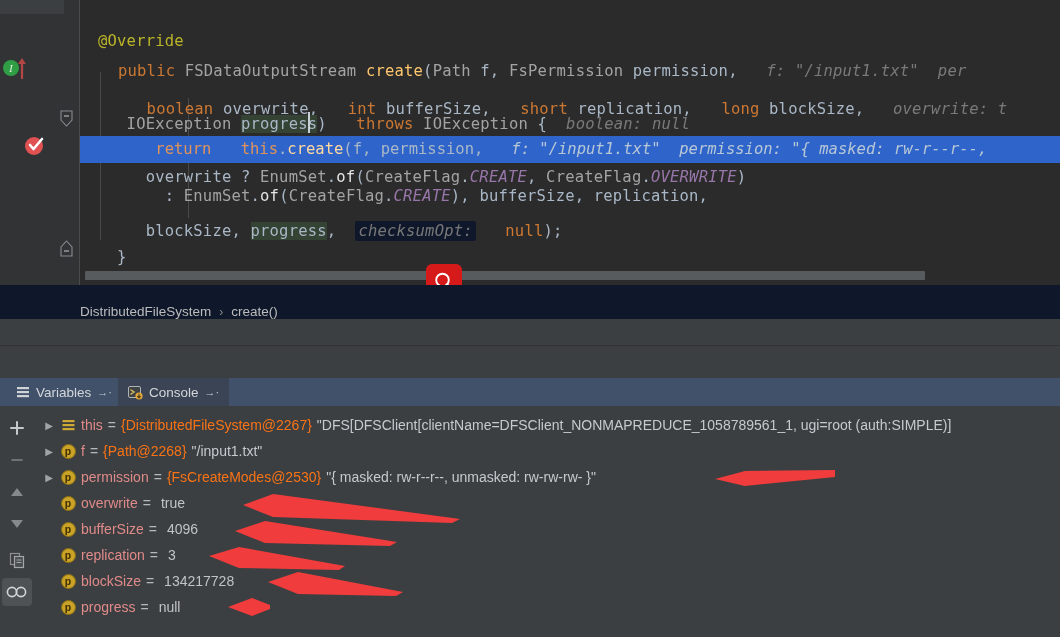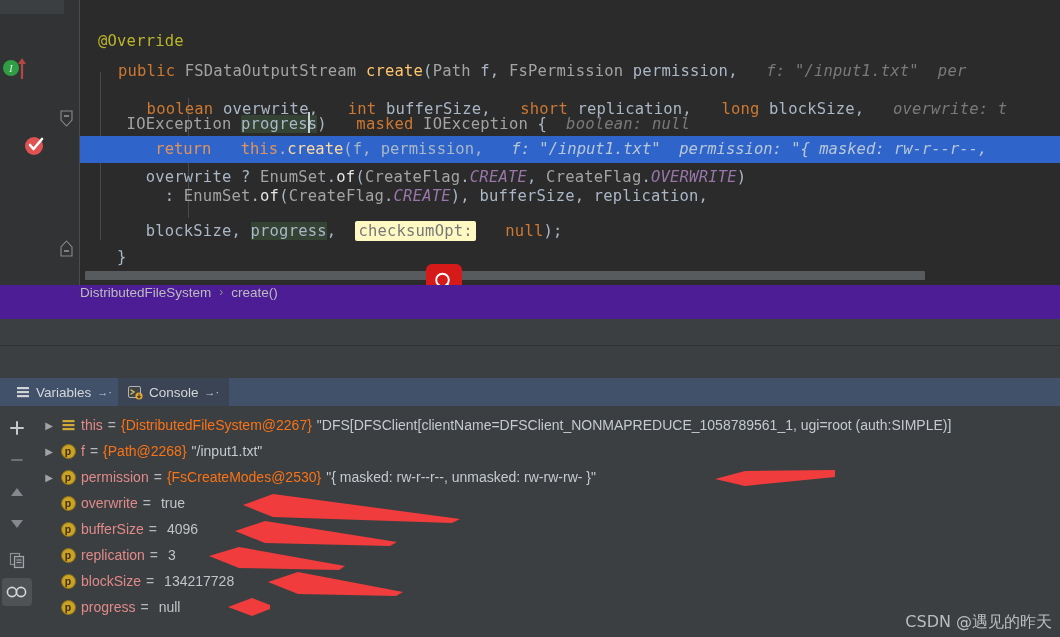--- a/index.html
+++ b/index.html
@@ -77,21 +77,21 @@
   .cl8 { top: 243px; }
 
   .kw   { color: #cc7832; margin-left: 20px; }
   .ann  { color: #bbb529; }
   .typ  { color: #a3a3a3; }
   .mth  { color: #ffc66d; }
   .fld  { color: #9876aa; font-style: italic; }
   .stat { color: #e5e5e5; }
   .plain{ color: #a9b7c6; }
   .hint { color: #7a7a7a; font-style: italic; }
-  .hint-b { color: #787878; background: #fef9c3; padding: 1px 3px; border-radius: 2px;}
+  .hint-b { color: #787878; font-style: italic; background: #0f172a; padding: 1px 3px; border-radius: 2px;}
   .sel-hint { color: #b8c7d6; font-style: italic; }
   .idhl { background: #344334; }
 
   
   #debug-line {
     position: absolute; left: 80px; top: 136px; width: 980px; height: 27px;
     background: #2f65ca;
   }
   #debug-line-text {
     position: absolute; left: 18px; top: 0px; height: 43px; line-height: 27px;
@@ -125,22 +125,22 @@
   
   #search-fab {
     position: absolute; left: 426px; top: 264px; width: 36px; height: 36px;
     background: #d61a1a; border-radius: 6px;
     display: flex; align-items: center; justify-content: center;
   }
 
   
   #breadcrumb {
     position: absolute; left: 0; top: 285px; width: 1060px; height: 34px;
-    background: #4c1d95;
-    display: flex; align-items: flex-start;
+    background: #0f172a;
+    display: flex; align-items: flex-end;
     padding-left: 80px;
     font-size: 13.5px; color: #b4b4b4;
   }
   #breadcrumb .crumb { color: #bcbcbc; }
   #breadcrumb .sep { color: #8a8a8a; margin: 0 8px; font-size: 12px; }
 
   
   #mid-gap {
     position: absolute; left: 0; top: 319px; width: 1060px; height: 26px;
     background: #3c3f41;
@@ -300,21 +300,21 @@
       <div class="indent-guide" style="left:108px; top:98px; height:40px;"></div>
       <div class="indent-guide" style="left:108px; top:163px; height:55px;"></div>
 
       <div class="code">
         <div class="cline cl0"><span class="ann">@Override</span></div>
 
         <div class="cline cl1"><span class="kw">public</span><span class="plain"> </span><span class="typ">FSDataOutputStream</span><span class="plain"> </span><span class="mth">create</span><span class="plain">(</span><span class="typ">Path</span><span class="plain"> f, </span><span class="typ">FsPermission</span><span class="plain"> permission,</span><span class="hint">   f: "/input1.txt"  per</span></div>
 
         <div class="cline cl2"><span class="plain">   </span><span class="kw">boolean</span><span class="plain"> overwrite, </span><span class="kw">int</span><span class="plain"> bufferSize, </span><span class="kw">short</span><span class="plain"> replication, </span><span class="kw">long</span><span class="plain"> blockSize,</span><span class="hint">   overwrite: t</span></div>
 
-        <div class="cline cl3"><span class="plain">   </span><span class="typ">IOException </span><span class="idhl">progress</span><span class="plain">) </span><span class="kw">masked</span><span class="plain"> </span><span class="typ">IOException</span><span class="plain"> {</span><span class="hint">  boolean: null</span></div>
+        <div class="cline cl3"><span class="plain">   </span><span class="typ">IOException </span><span class="idhl">progress</span><span class="plain">) </span><span class="kw">throws</span><span class="plain"> </span><span class="typ">IOException</span><span class="plain"> {</span><span class="hint">  boolean: null</span></div>
 
         <div class="cline cl5"><span class="plain">     overwrite ? </span><span class="typ">EnumSet</span><span class="plain">.</span><span class="stat">of</span><span class="plain">(</span><span class="typ">CreateFlag</span><span class="plain">.</span><span class="fld">CREATE</span><span class="plain">, </span><span class="typ">CreateFlag</span><span class="plain">.</span><span class="fld">OVERWRITE</span><span class="plain">)</span></div>
 
         <div class="cline cl6"><span class="plain">       : </span><span class="typ">EnumSet</span><span class="plain">.</span><span class="stat">of</span><span class="plain">(</span><span class="typ">CreateFlag</span><span class="plain">.</span><span class="fld">CREATE</span><span class="plain">), bufferSize, replication,</span></div>
 
         <div class="cline cl7"><span class="plain">     blockSize, </span><span class="idhl">progress</span><span class="plain">,  </span><span class="hint-b">checksumOpt:</span><span class="kw"> null</span><span class="plain">);</span></div>
 
         <div class="cline cl8"><span class="plain">  }</span></div>
       </div>
     </div>
@@ -521,14 +521,13 @@
 
     <g>
       <path d="M268 582 L298 572 L403 592 L396 596 L298 594 Z" fill="#f03c3c"></path>
     </g>
 
     <g>
       <path d="M228 607 L252 598 L270 605 L270 609 L252 616 Z" fill="#f03c3c"></path>
     </g>
   </svg>
 
-  <div id="watermark">CSDN @遇见的昨天</div>
 </div>
 
 </body></html>

